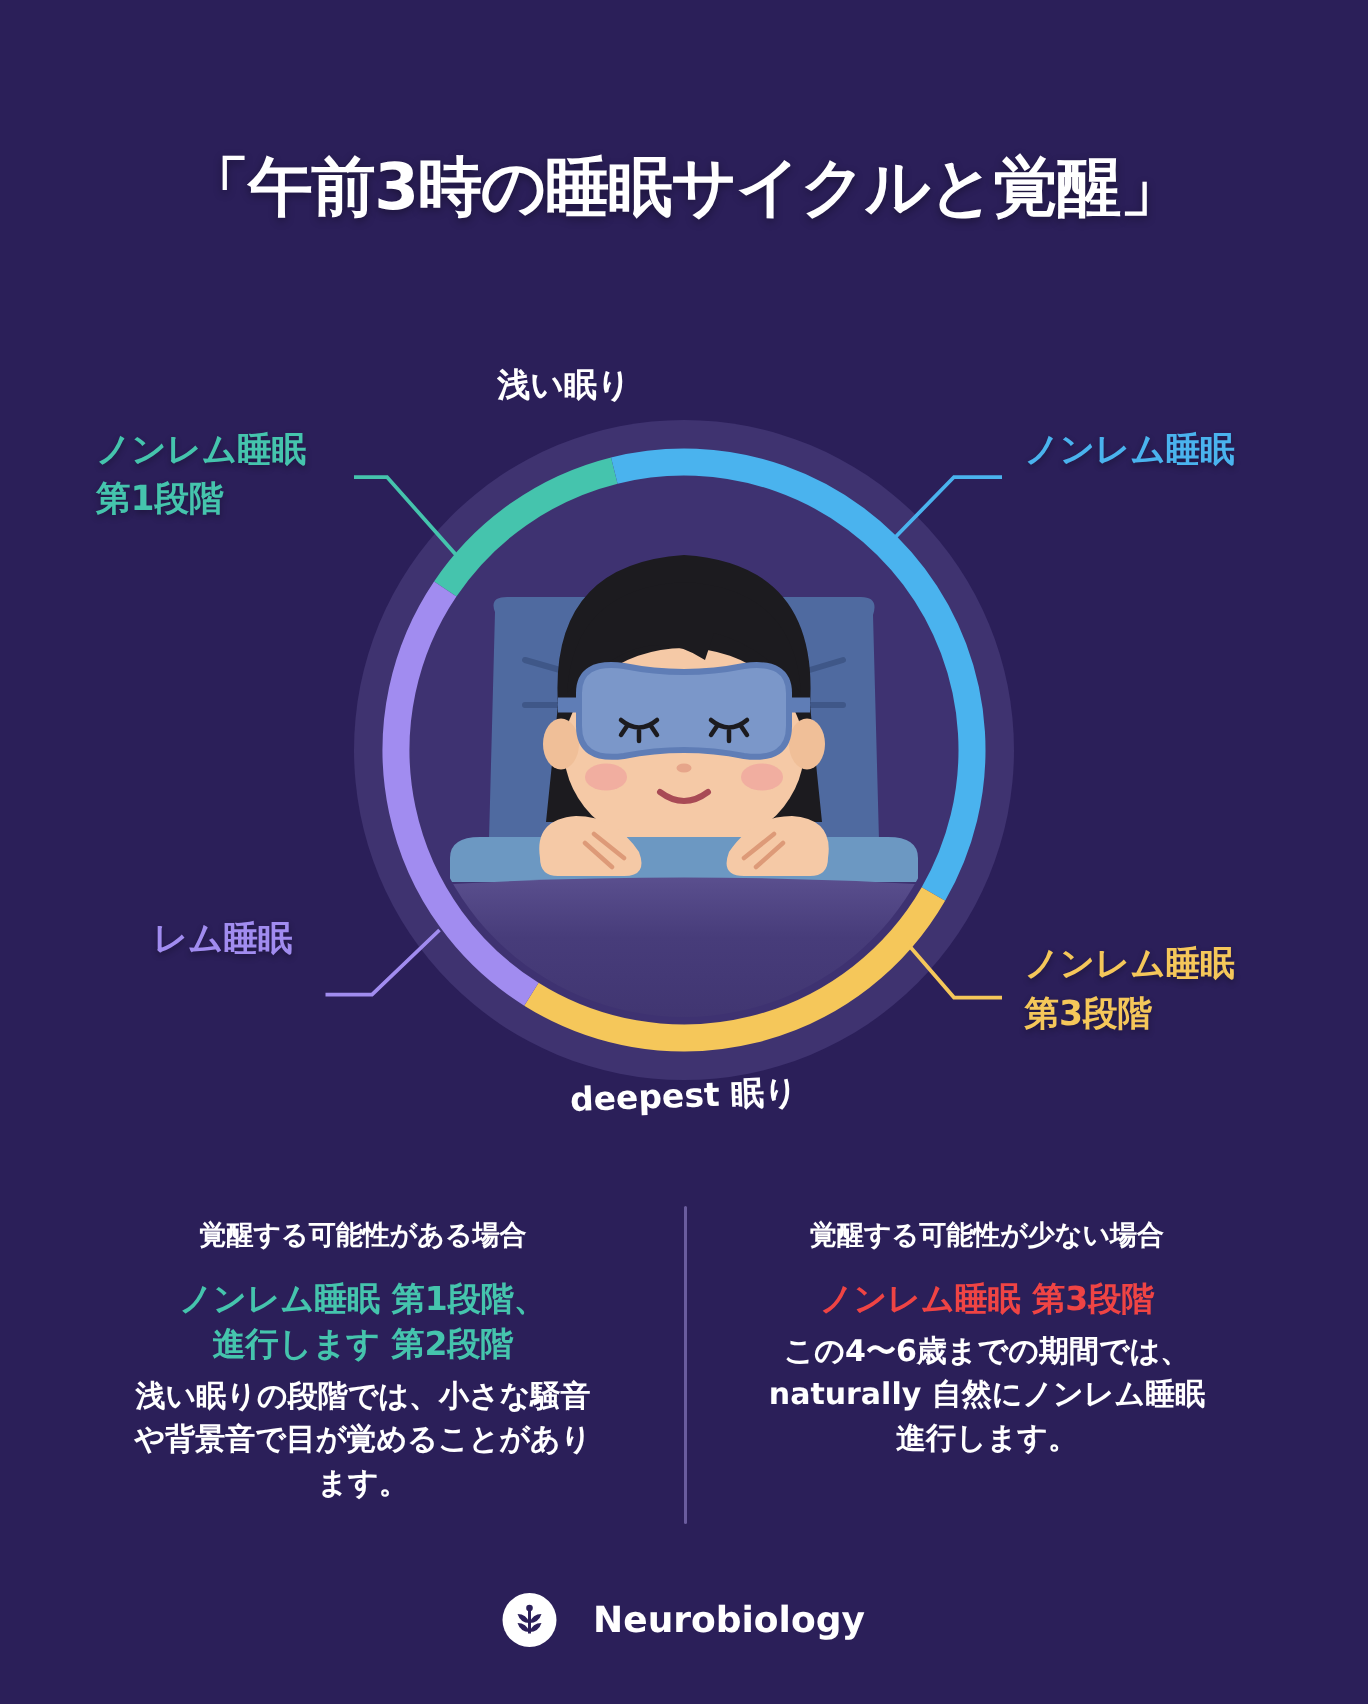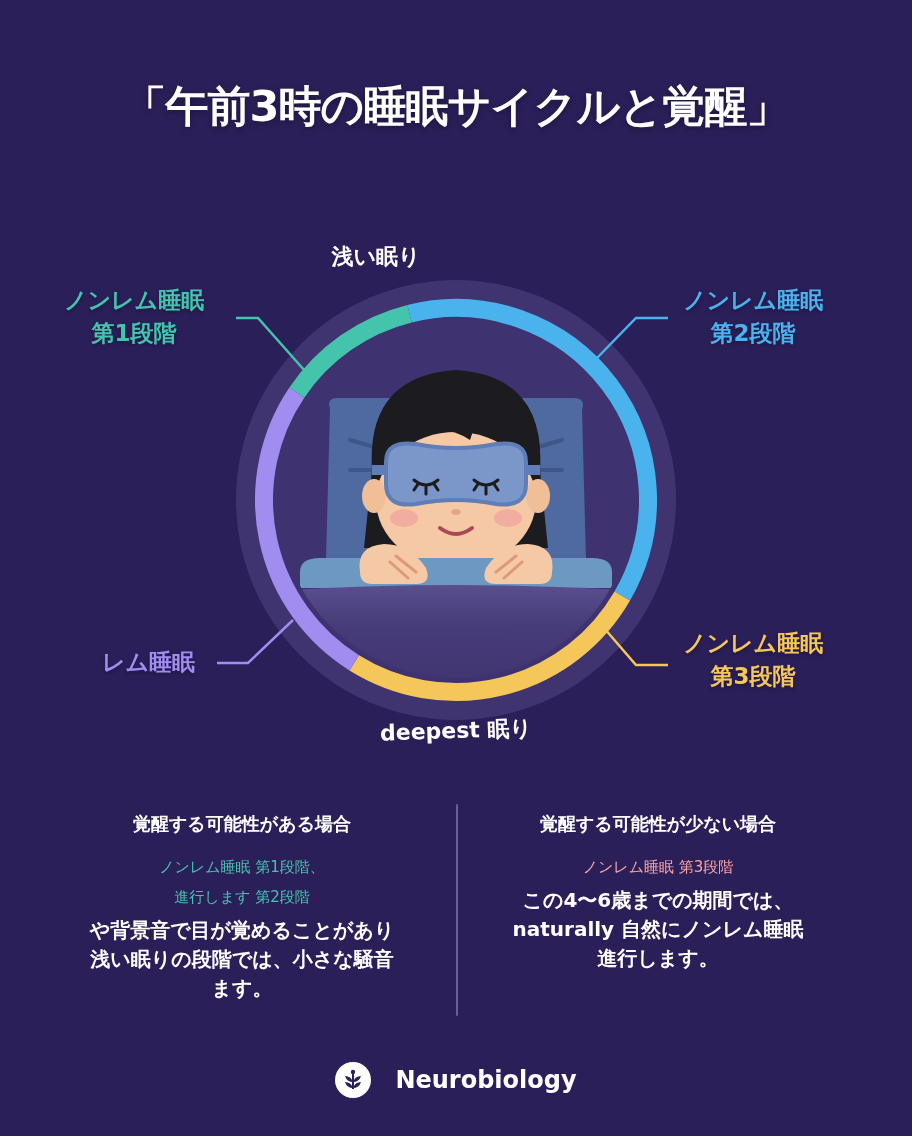--- a/index.html
+++ b/index.html
@@ -4,53 +4,52 @@
   <style>
     * { box-sizing: border-box; margin: 0; padding: 0; }
     html, body { width: 912px; height: 1136px; overflow: hidden; }
     body {
       background: #2b1f59;
       font-family: "DejaVu Sans", "Liberation Sans", sans-serif;
       color: #ffffff;
       position: relative;
     }
     .title {
-      position: absolute; top: 78px; left: 0; width: 912px;
+      position: absolute; top: 96px; left: 0; width: 912px;
       text-align: center; font-size: 43px; font-weight: bold;
       letter-spacing: -1px; color: #ffffff;
       text-shadow: 0 2px 6px rgba(0,0,0,0.35);
     }
     .ring-svg { position: absolute; left: 0; top: 0; width: 912px; height: 800px; }
     .label {
       position: absolute; font-weight: bold; font-size: 23px; line-height: 33px;
       text-shadow: 0 2px 4px rgba(0,0,0,0.3);
-      text-align: center;
     }
     .label.teal { color: #45c4ad; }
     .label.blue { color: #4ab3ee; }
     .label.yellow { color: #f5c75a; }
     .label.purple { color: #a18cf0; }
     .top-label {
       position: absolute; top: 242px; left: 0; width: 752px; text-align: center;
       font-weight: bold; font-size: 22px; color: #ffffff;
     }
     .bottom-label {
       position: absolute; top: 716px; left: 0; width: 912px; text-align: center;
       font-weight: bold; font-size: 22px; color: #ffffff;
       transform: rotate(-2deg);
     }
     .col {
       position: absolute; top: 808px; width: 400px; text-align: center;
     }
     .col.left { left: 42px; }
     .col.right { left: 458px; }
     .col-heading { font-size: 18px; font-weight: bold; color: #ffffff; line-height: 32px; }
-    .col-stage { font-size: 15px; font-weight: normal; line-height: 30px; margin-top: 12px; }
+    .col-stage { font-size: 22px; font-weight: bold; line-height: 30px; margin-top: 12px; }
     .col-stage.teal { color: #45c4ad; }
-    .col-stage.yellow { color: #fca5a5; }
+    .col-stage.yellow { color: #ef4444; }
     .col-body { font-size: 20px; font-weight: bold; color: #ffffff; line-height: 29px; margin-top: 4px; }
     .col-body span { display: block; }
     .divider {
       position: absolute; left: 456px; top: 804px; width: 2px; height: 212px;
       background: #6a5c9e; border-radius: 1px;
     }
     .footer {
       position: absolute; top: 1062px; left: 0; width: 912px;
       display: flex; justify-content: center; align-items: center; gap: 24px;
     }
@@ -136,39 +135,38 @@
 
 <div class="top-label">浅い眠り</div>
 <div class="bottom-label">deepest 眠り</div>
 
 <div class="label teal" style="left:64px; top:284px;">
   <div>ノンレム睡眠</div>
   <div>第1段階</div>
 </div>
 <div class="label blue" style="left:683px; top:284px;">
   <div>ノンレム睡眠</div>
-  <div>第2段階</div>
 </div>
 <div class="label yellow" style="left:683px; top:627px;">
   <div>ノンレム睡眠</div>
   <div>第3段階</div>
 </div>
-<div class="label purple" style="left:102px; top:646px;">
+<div class="label purple" style="left:102px; top:610px;">
   <div>レム睡眠</div>
 </div>
 
 <div class="col left">
   <div class="col-heading">覚醒する可能性がある場合</div>
   <div class="col-stage teal">
     <div>ノンレム睡眠 第1段階、</div>
     <div>進行します 第2段階</div>
   </div>
   <div class="col-body">
+    <span>浅い眠りの段階では、小さな騒音</span>
     <span>や背景音で目が覚めることがあり</span>
-    <span>浅い眠りの段階では、小さな騒音</span>
     <span>ます。</span>
   </div>
 </div>
 
 <div class="divider"></div>
 
 <div class="col right">
   <div class="col-heading">覚醒する可能性が少ない場合</div>
   <div class="col-stage yellow">
     <div>ノンレム睡眠 第3段階</div>

